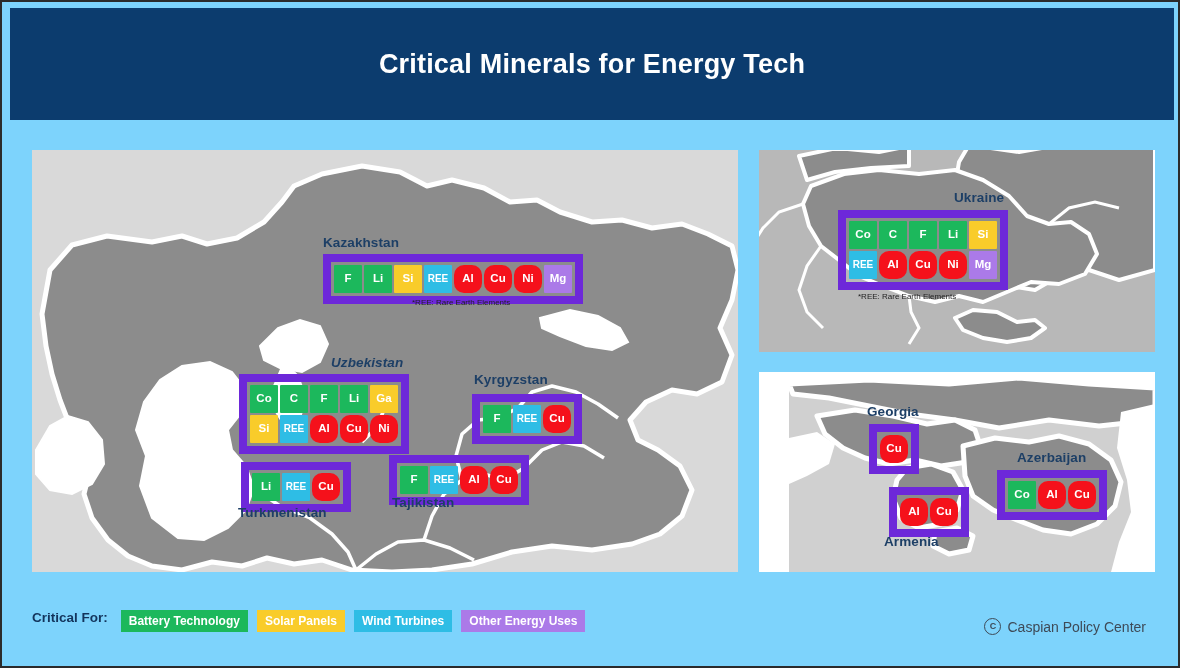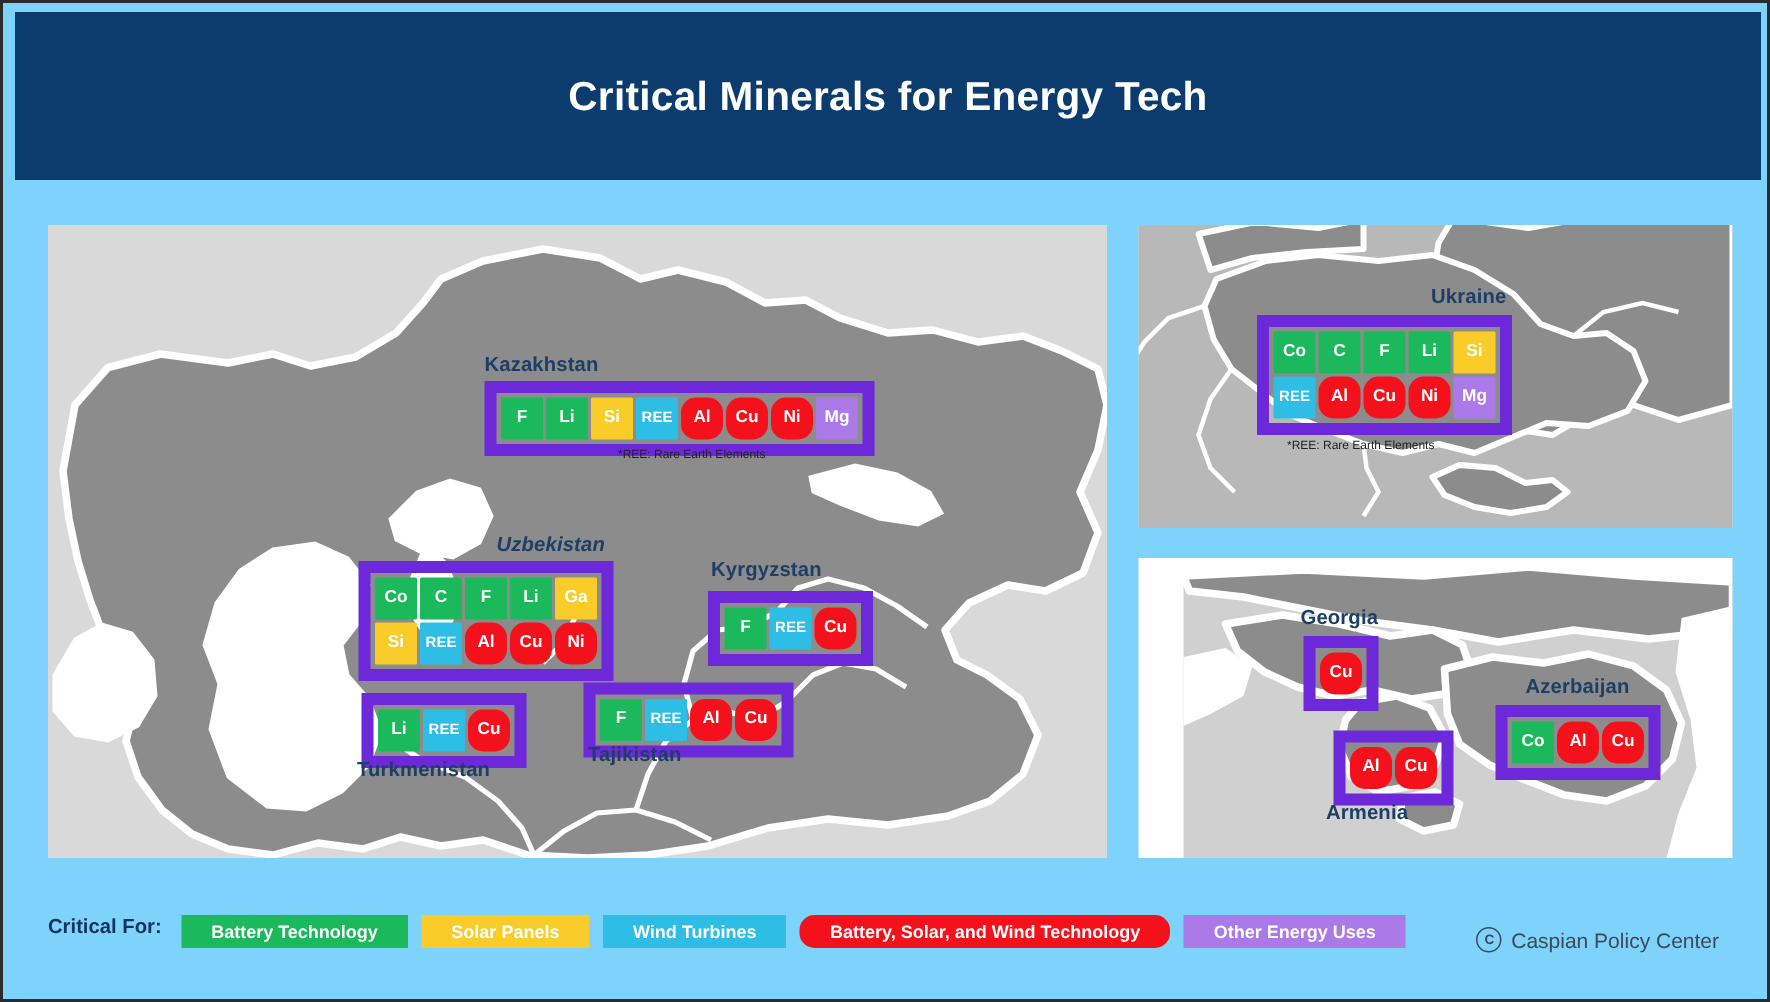--- a/index.html
+++ b/index.html
@@ -63,21 +63,21 @@
   
   #legend{
     position:absolute;left:30px;top:592px;width:880px;height:30px;
     display:flex;align-items:flex-start;gap:9px;margin-top:16px;
   }
   #legend-title{
     color:#13345c;font-weight:bold;font-size:13.5px;white-space:nowrap;
     margin-right:4px;
   }
   .lchip{
-    height:22px;display:flex;align-items:center;padding:0 20px;
+    height:22px;display:flex;align-items:center;padding:0 8px;
     color:#ffffff;font-weight:bold;font-size:12px;white-space:nowrap;
   }
 
   
   #footer{
     position:absolute;right:32px;top:616px;
     display:flex;align-items:center;gap:6px;
     color:#3e4a57;font-size:14px;white-space:nowrap;
   }
   #copy-icon{
@@ -305,21 +305,20 @@
         <div class="tile t-red">Cu</div>
       </div>
     </div>
   </div>
 
   <div id="legend">
     <div id="legend-title">Critical For:</div>
     <div class="lchip t-green">Battery Technology</div>
     <div class="lchip t-yellow">Solar Panels</div>
     <div class="lchip t-blue">Wind Turbines</div>
-    <div class="lchip t-red">Battery, Solar, and Wind Technology</div>
     <div class="lchip t-purple">Other Energy Uses</div>
   </div>
 
   <div id="footer">
     <div id="copy-icon">C</div>
     <div>Caspian Policy Center</div>
   </div>
 
 </div>
 

